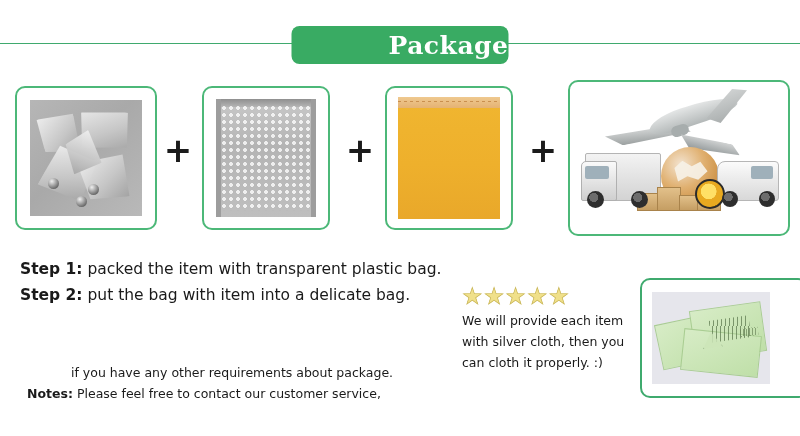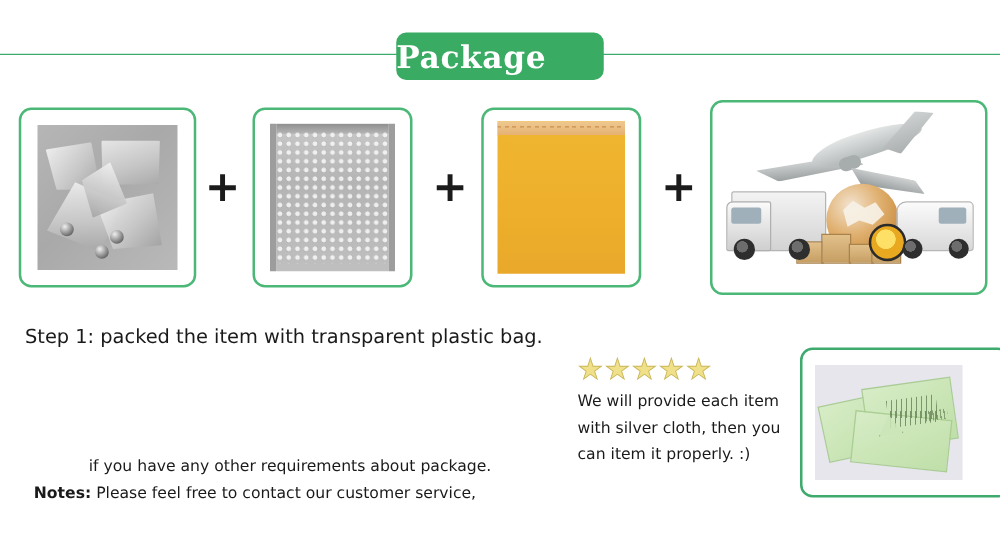--- a/index.html
+++ b/index.html
@@ -26,27 +26,27 @@
     position: absolute;
     left: 0; top: 29px;
     width: 800px; height: 1px;
     background: #3faa6e;
   }
   .header-pill {
     position: absolute;
     left: 50%;
     transform: translateX(-50%);
     top: 12px;
-    width: 166px;
+    width: 217px;
     height: 38px;
     background: #39ab63;
     border-radius: 8px;
     display: flex;
     align-items: center;
-    justify-content: flex-start;
+    justify-content: flex-end;
   }
   .header-pill-text {
     color: #ffffff;
     font-family: "DejaVu Serif", "Liberation Serif", serif;
     font-weight: bold;
     font-size: 25px;
     letter-spacing: 0.5px;
     line-height: 1;
   }
 
@@ -257,21 +257,21 @@
     position: absolute;
     left: 20px; top: 256px;
     width: 430px;
   }
   .step-line {
     font-size: 15.5px;
     color: #1a1a1a;
     line-height: 26px;
     white-space: nowrap;
   }
-  .step-label { font-weight: normal; }
+  .step-label { font-weight: bold; }
   .step-text  { font-weight: normal; }
 
   
   .notes {
     position: absolute;
     left: 27px; top: 362px;
     width: 420px;
   }
   .notes-row {
     font-size: 12.5px;
@@ -431,41 +431,45 @@
       <span class="lg wheel w4"></span>
     </div>
   </div>
 </div>
 
 <div class="steps">
   <div class="step-line">
     <span class="step-label">Step 1:</span>
     <span class="step-text">packed the item with transparent plastic bag.</span>
   </div>
+  <div class="step-line">
+    <span class="step-label">Step 2:</span>
+    <span class="step-text">put the bag with item into a delicate bag.</span>
+  </div>
 </div>
 
 <div class="notes">
   <div class="notes-row notes-indent">if you have any other requirements about package.</div>
   <div class="notes-row">
     <span class="notes-label">Notes:</span>
     <span>Please feel free to contact our customer service,</span>
   </div>
 </div>
 
 <div class="promo">
   <div class="stars">
     <span class="star">★</span>
     <span class="star">★</span>
     <span class="star">★</span>
     <span class="star">★</span>
     <span class="star">★</span>
   </div>
   <div class="promo-line">We will provide each item</div>
   <div class="promo-line">with silver cloth, then you</div>
-  <div class="promo-line">can item it properly. :)</div>
+  <div class="promo-line">can cloth it properly. :)</div>
 </div>
 
 <div class="cloth-box">
   <div class="photo-cloth">
     <span class="cl cl-a"></span>
     <span class="cl cl-b"></span>
     <span class="cl cl-c"></span>
     <span class="cl-lines"></span>
     <span class="cl-tri"></span>
     <span class="cl-tag"></span>

